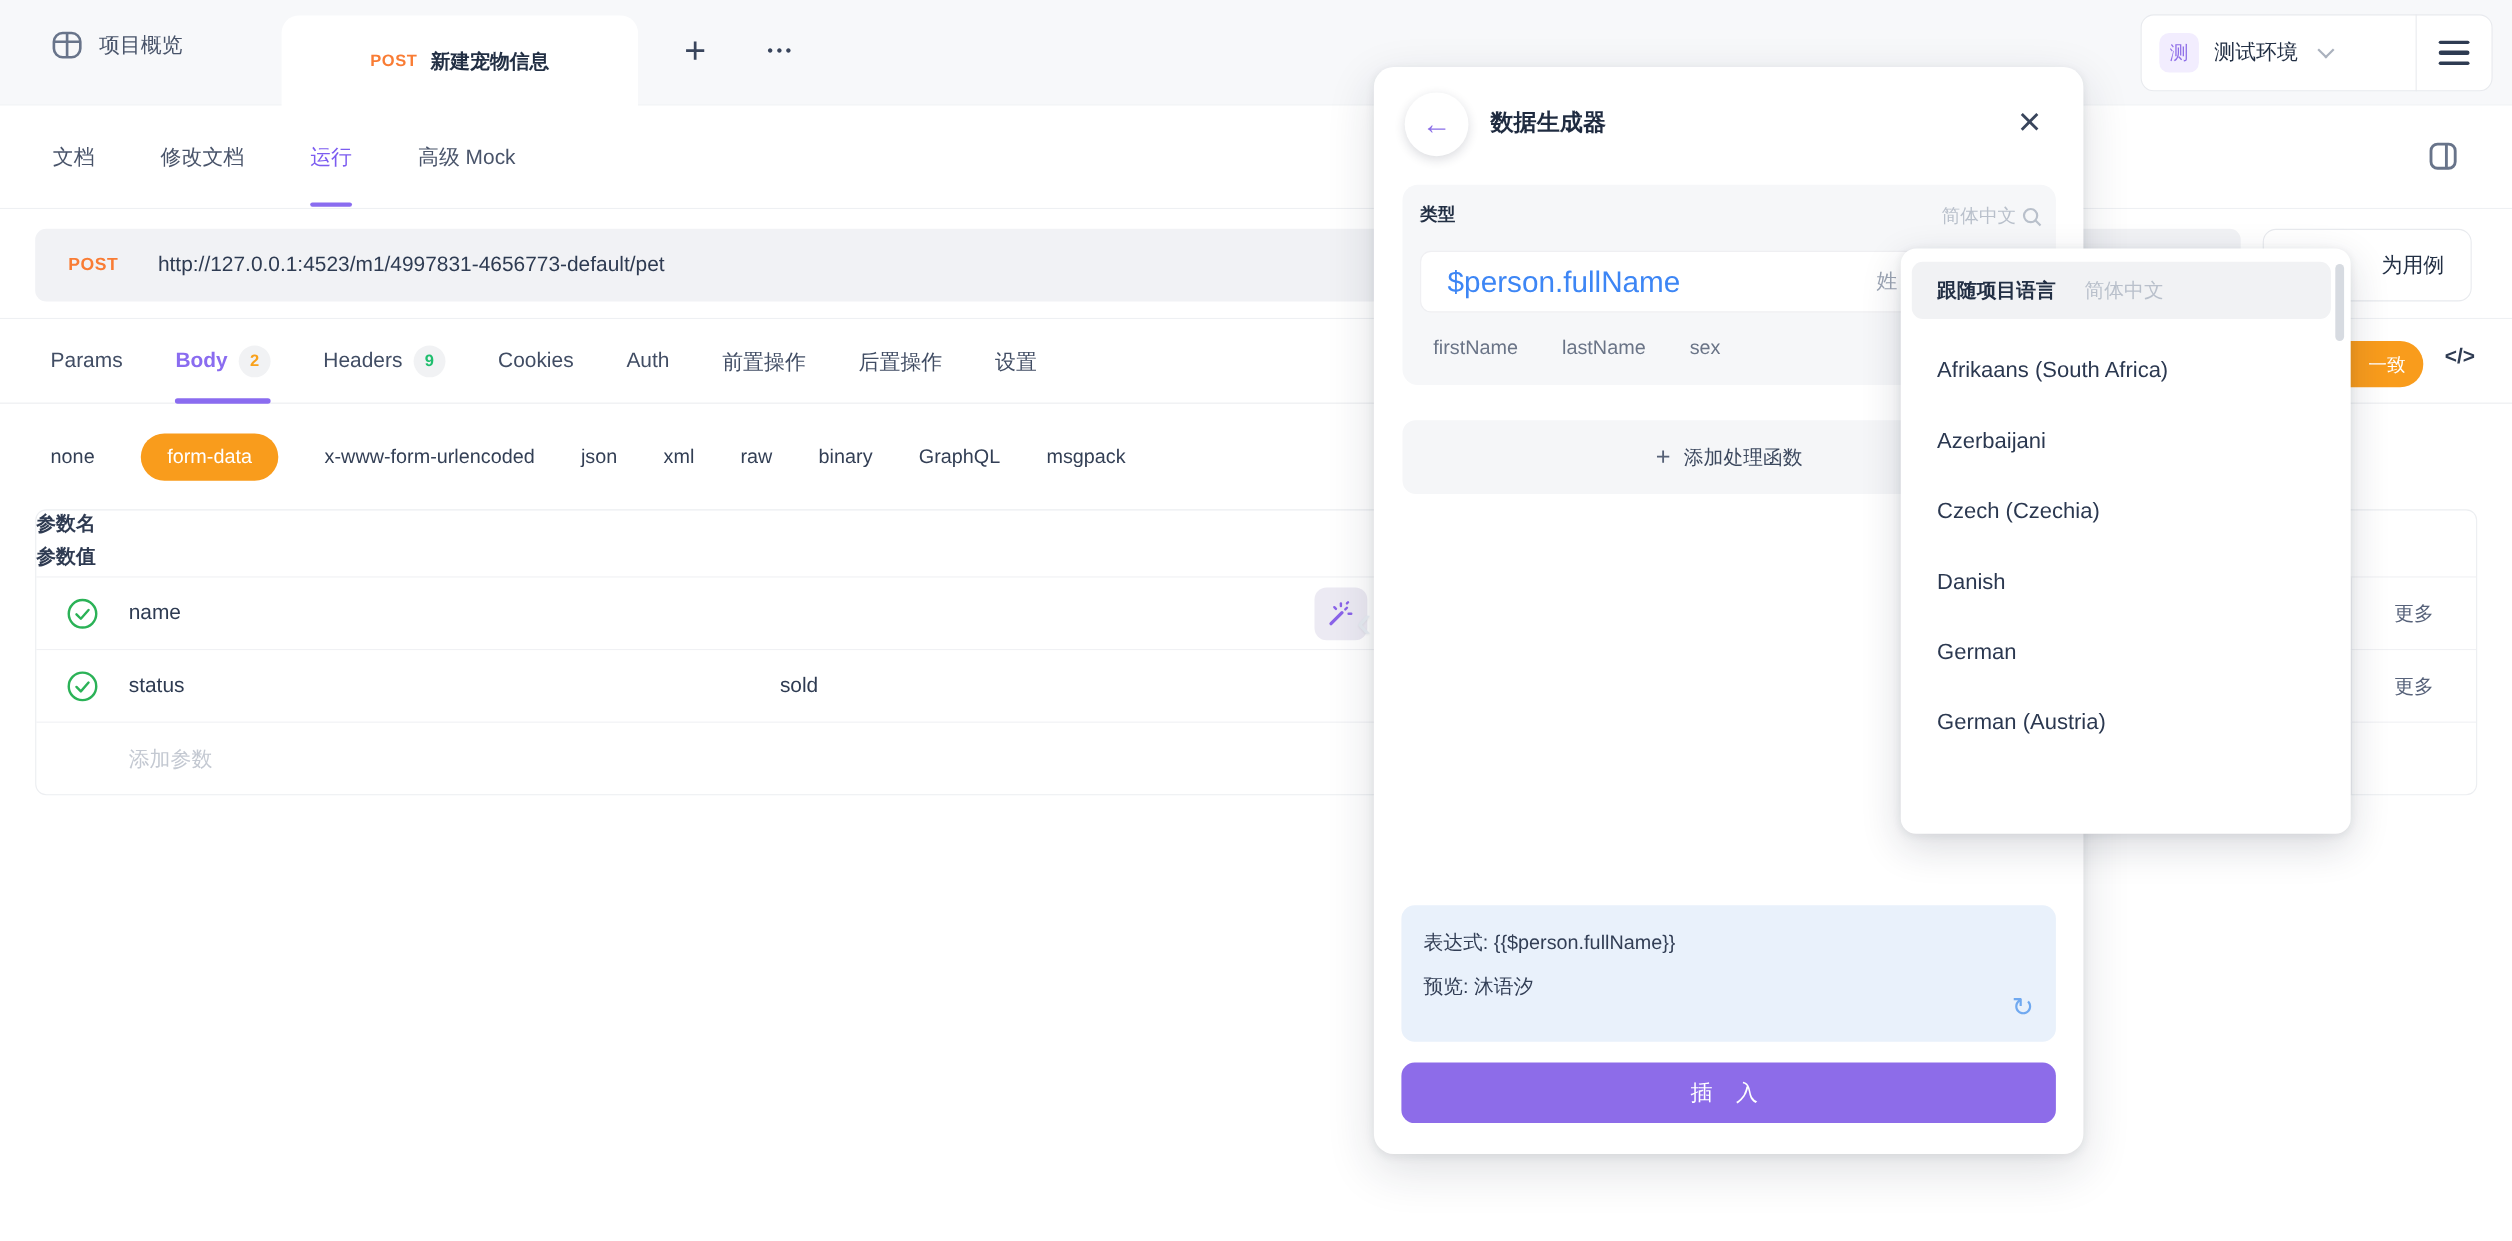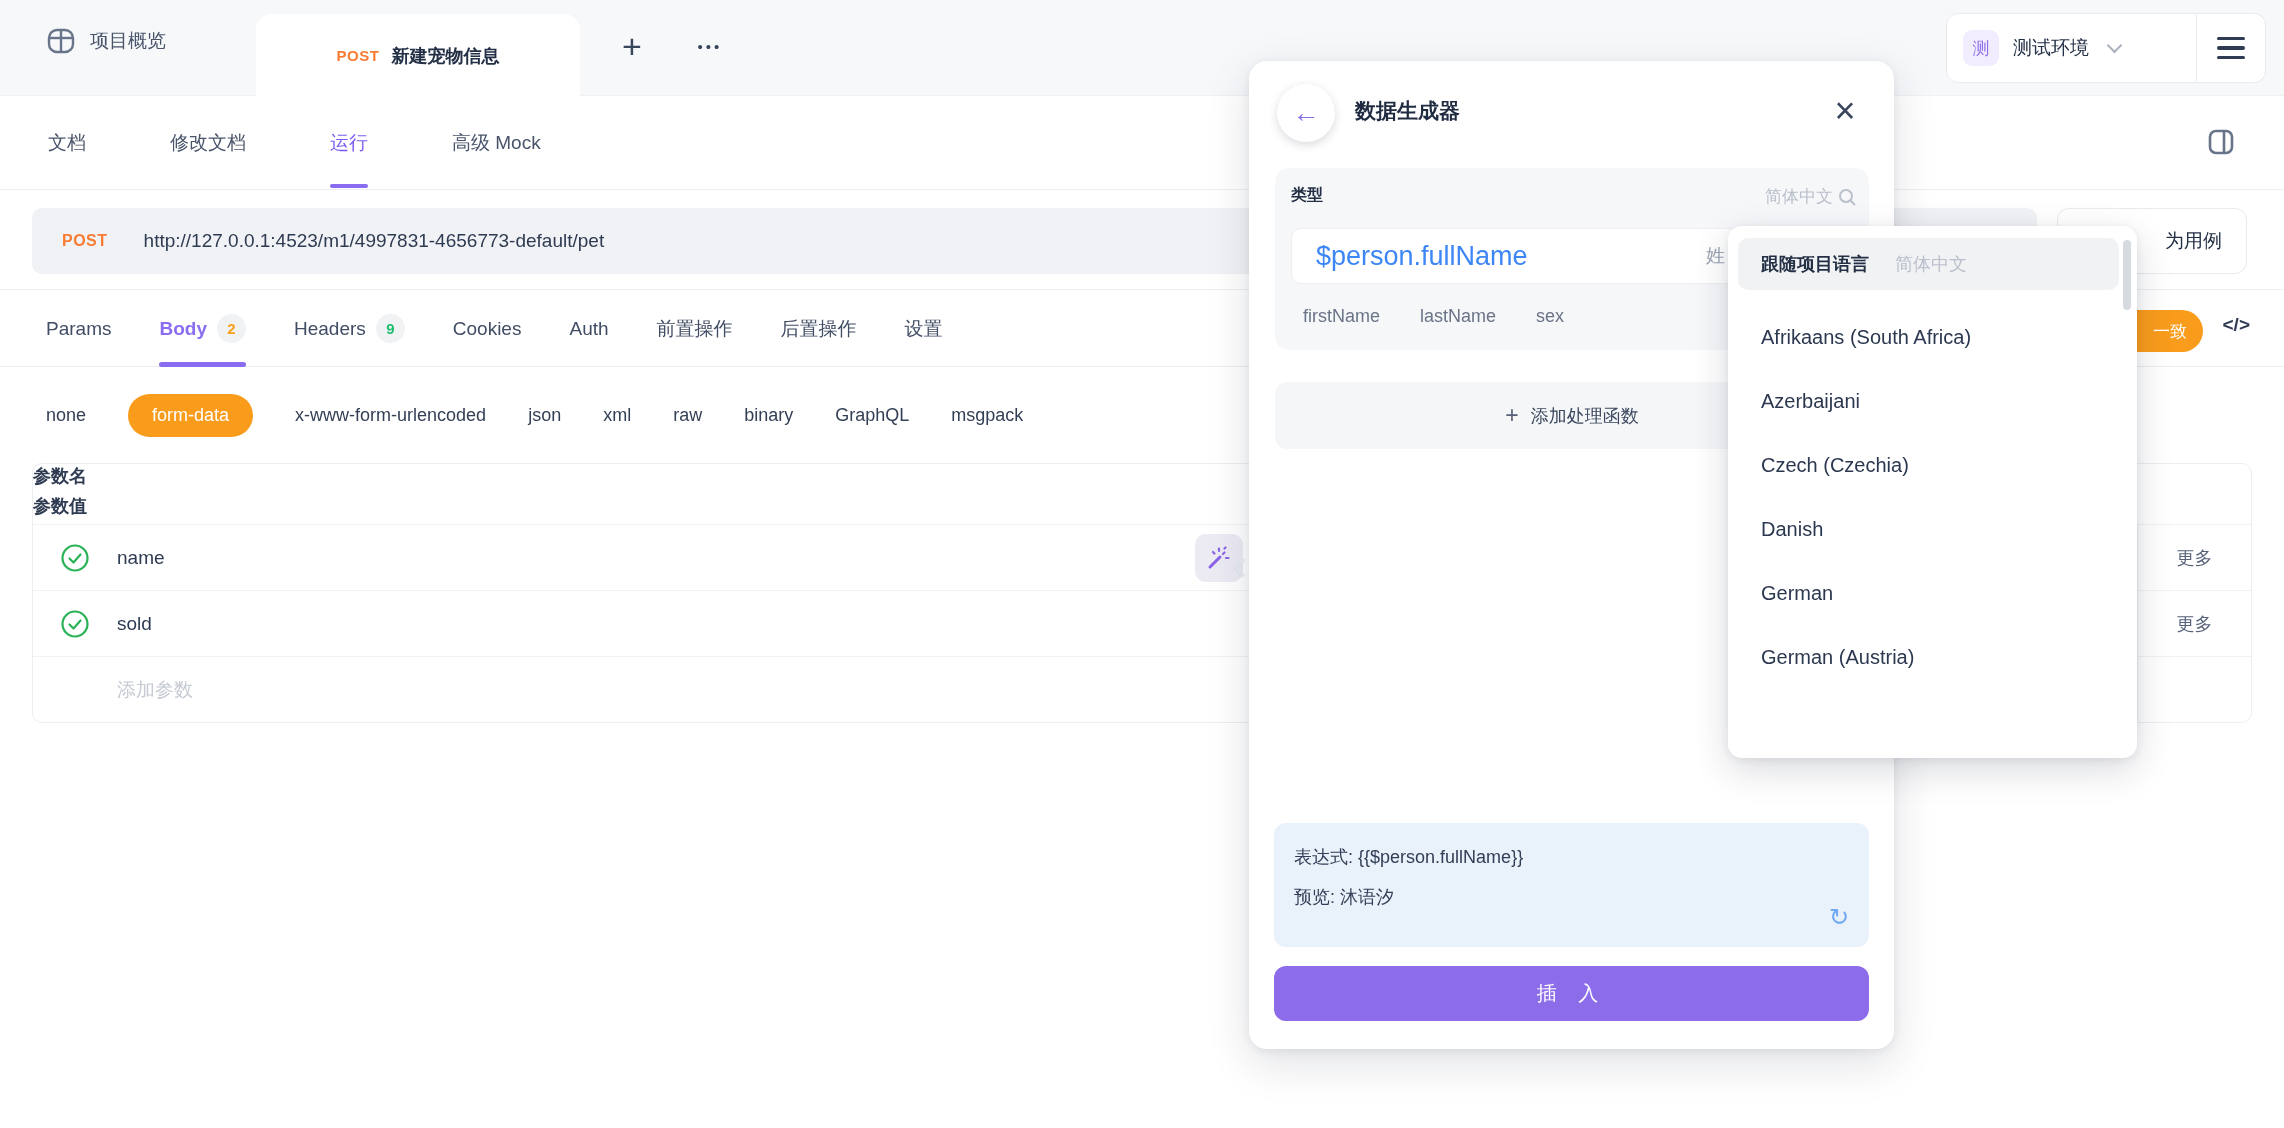--- a/index.html
+++ b/index.html
@@ -31,21 +31,21 @@
   .chevron-down { width:11px; height:11px; border-right:2.5px solid #aab1bd;
     border-bottom:2.5px solid #aab1bd; transform:rotate(45deg); margin-left:6px; margin-top:-6px; }
   #env-divider { width:1.5px; height:70px; background:#e8eaee; }
   #hamburger { width:68px; display:flex; flex-direction:column; gap:6px; align-items:center;
     justify-content:center; cursor:pointer; }
   #hamburger i { display:block; width:28px; height:3.5px; background:#2e3b52; border-radius:2px; }
 
   
   #nav-row { position:absolute; left:0; top:96px; width:2284px; height:94px; background:#fff;
     border-bottom:1px solid #eef0f3; }
-  #nav-items { position:absolute; left:48px; top:0; height:94px; display:flex; gap:84px; }
+  #nav-items { position:absolute; left:48px; top:0; height:94px; display:flex; gap:60px; }
   .nav-item { position:relative; display:flex; align-items:center; font-size:19px;
     color:#49546a; cursor:pointer; }
   .nav-item.active { color:#7c5cf0; }
   .nav-item.active::after { content:""; position:absolute; left:0; right:0; bottom:2px;
     height:4px; background:#8a6cf0; border-radius:2px; }
   #panel-icon { position:absolute; right:48px; top:31px; cursor:pointer; }
 
   
   #url-row { position:absolute; left:0; top:190px; width:2284px; height:100px; background:#fff;
     border-bottom:1px solid #eef0f3; }
@@ -283,20 +283,21 @@
           </svg>
         </div>
       </div>
       <div class="t-row">
         <div class="c-check">
           <svg width="30" height="30" viewBox="0 0 30 30">
             <circle cx="15" cy="15" r="12.5" fill="none" stroke="#2bb257" stroke-width="2.2"></circle>
             <polyline points="9.5,15.5 13.5,19.5 20.5,11.5" fill="none" stroke="#2bb257" stroke-width="2.2" stroke-linecap="round" stroke-linejoin="round"></polyline>
           </svg>
         </div>
+        <div class="c-name">status</div>
         <div class="c-value">sold</div>
         <div class="c-actions">更多</div>
       </div>
     </div>
   <div class="t-row">
     <div class="c-check"></div>
     <div class="c-name" id="add-row-label">添加参数</div>
     <div class="c-value"></div>
     <div class="c-actions"></div>
   </div>

